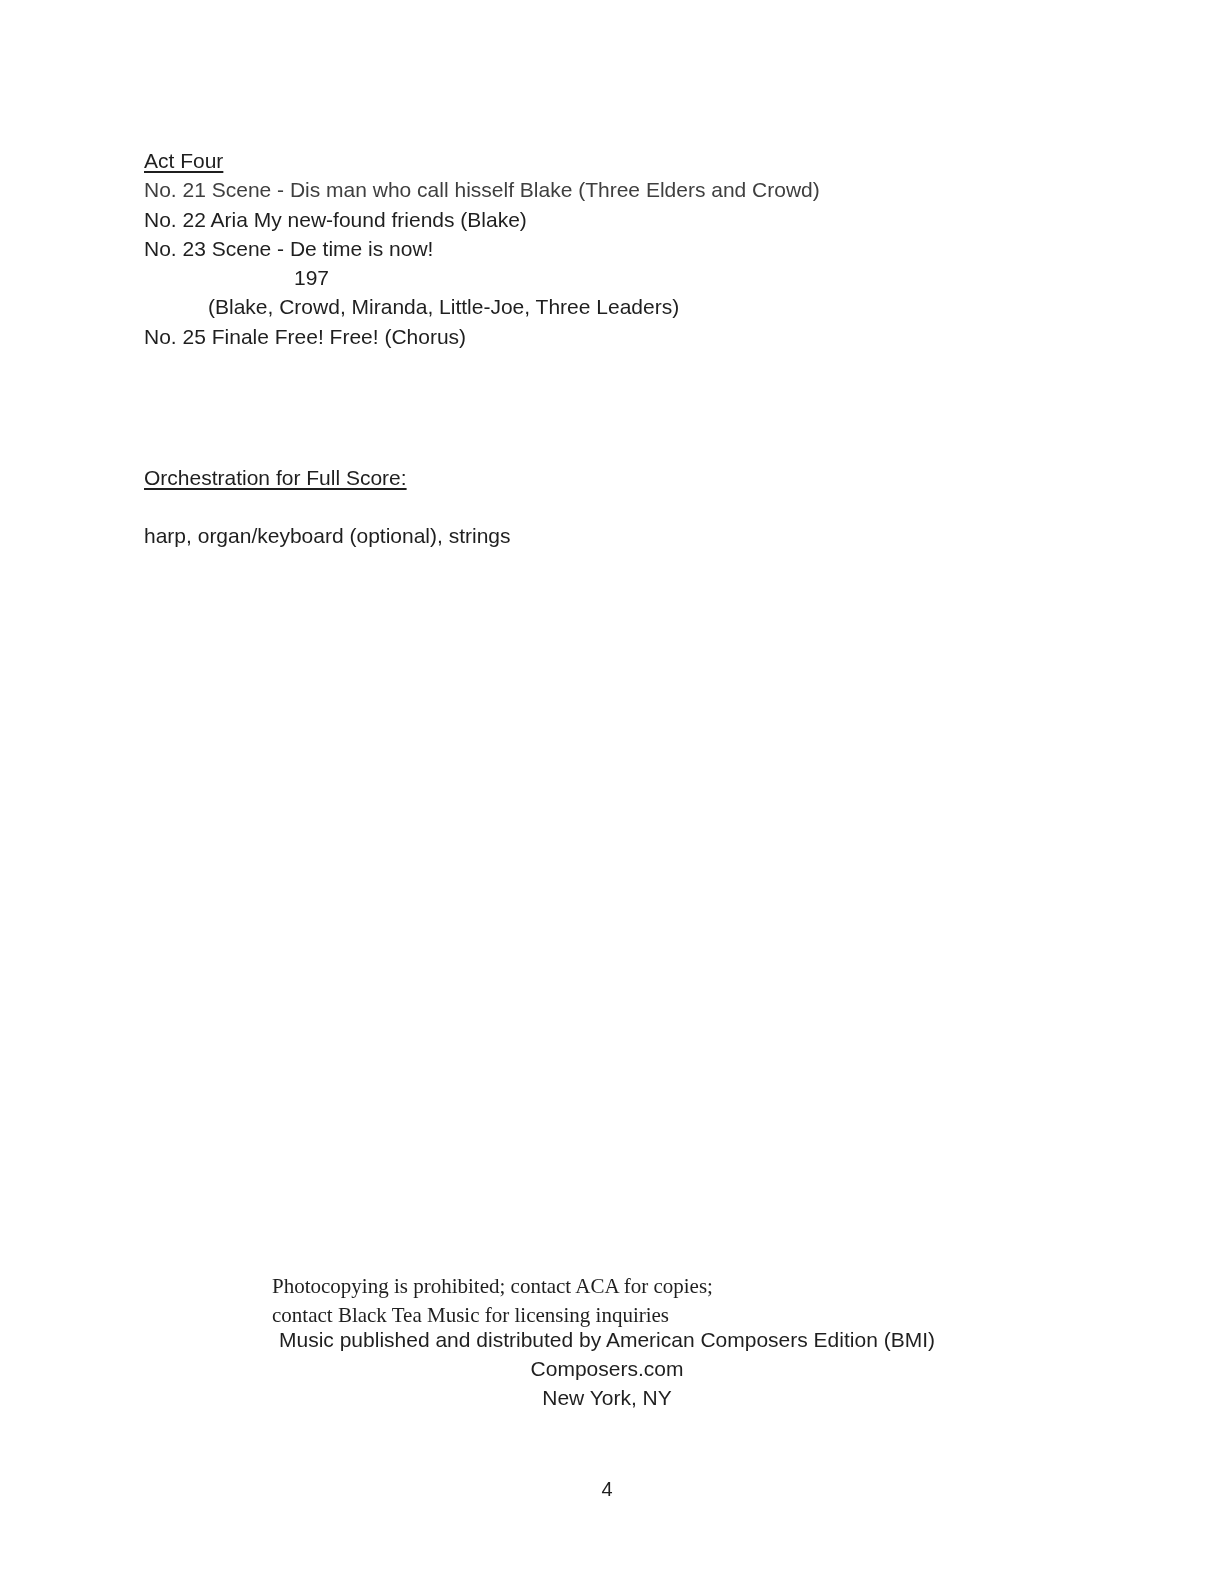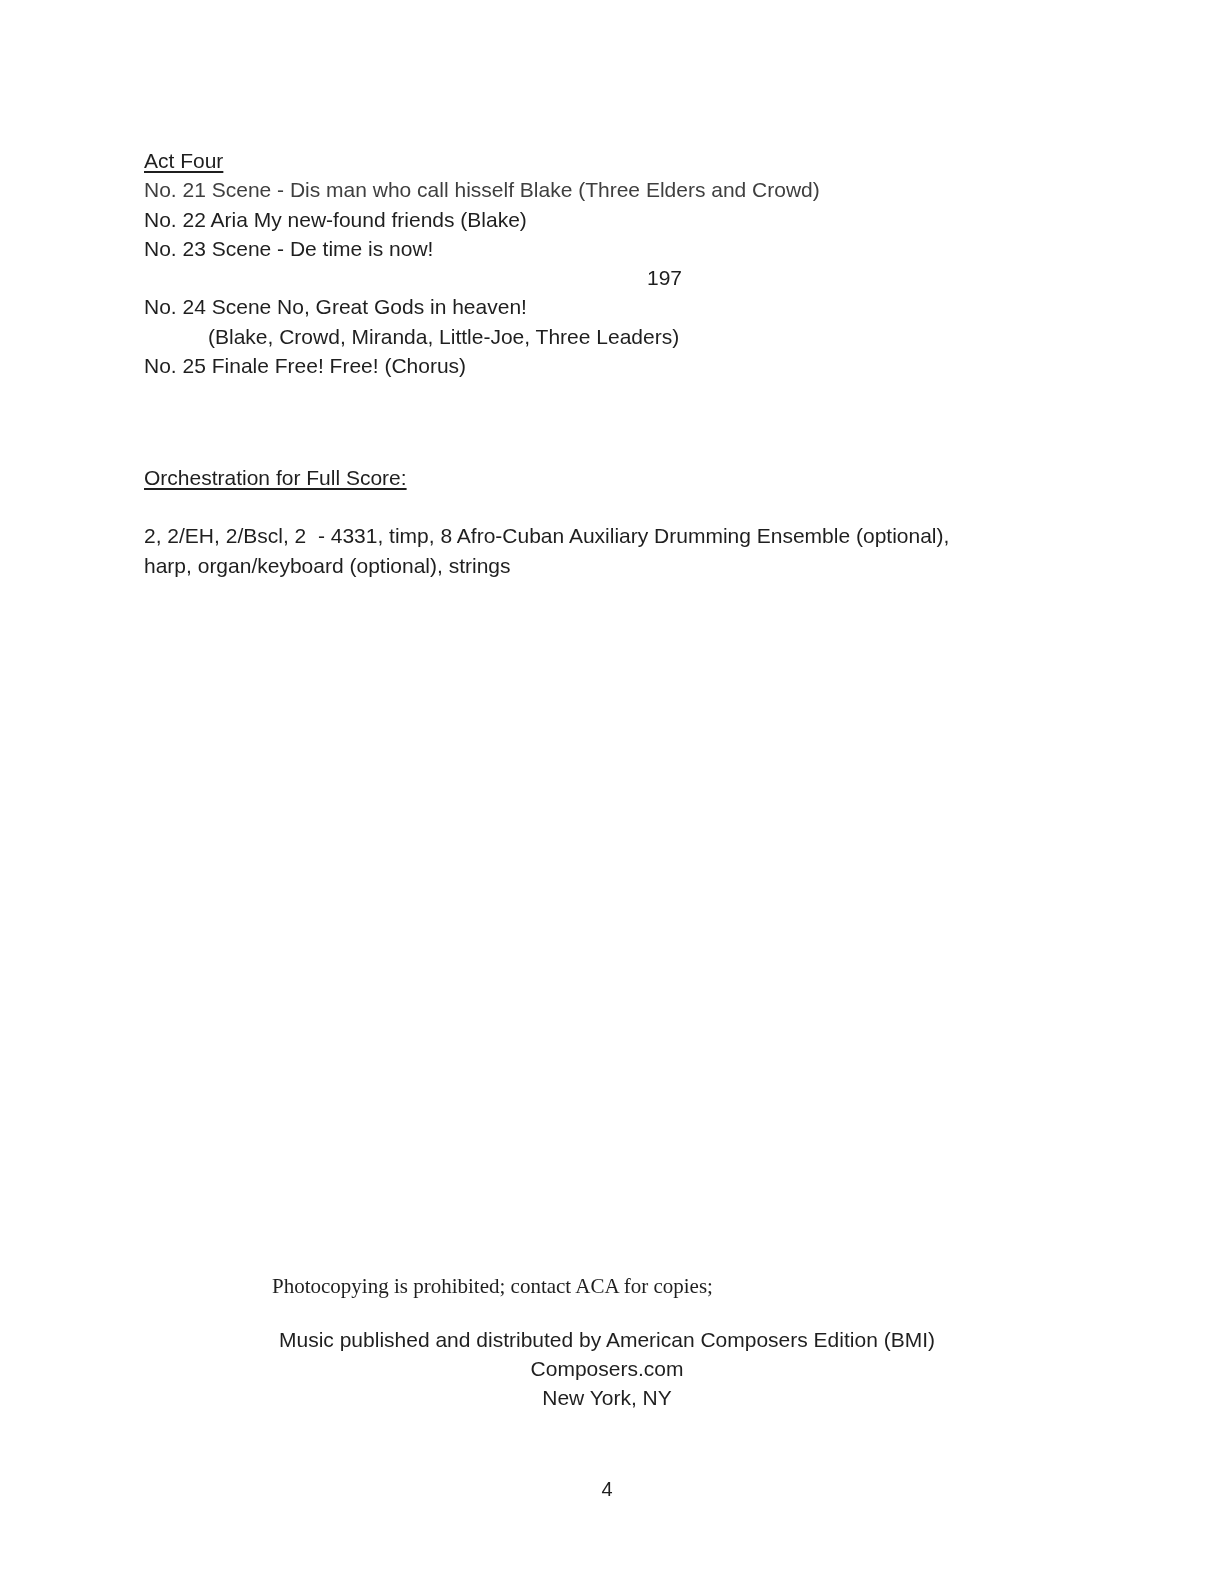--- a/index.html
+++ b/index.html
@@ -24,21 +24,21 @@
     left: 144px;
     width: 891px;
     line-height: 29.3px;
   }
   .act-heading span {
     text-decoration: underline;
     text-underline-offset: 3px;
   }
   .toc-row {
     display: flex;
-    justify-content: center;
+    justify-content: flex-start;
   }
   .toc-row .toc-label {
     flex: 1 1 auto;
     white-space: pre-wrap;
   }
   .toc-row .toc-page {
     flex: 0 0 auto;
     text-align: right;
     padding-left: 12px;
   }
@@ -112,46 +112,42 @@
 
     <div class="toc-row">
       <span class="toc-label">No. 23 Scene - De time is now!</span>
       <span class="toc-page"></span>
     </div>
 
     <div class="toc-row indent-a">
       <span class="toc-page">197</span>
     </div>
 
-    <div class="toc-row">
-      <span class="toc-label">No. 24 Scene No, Great Gods in heaven!</span>
-      <span class="toc-page"></span>
-    </div>
 
     <div class="toc-row indent-b">
       <span class="toc-label">(Blake, Crowd, Miranda, Little-Joe, Three Leaders)</span>
       <span class="toc-page">210</span>
     </div>
 
     <div class="toc-row">
       <span class="toc-label">No. 25 Finale Free! Free! (Chorus)</span>
       <span class="toc-page">236</span>
     </div>
   </section>
 
   <section class="orchestration">
     <div class="orch-heading">
       <span>Orchestration for Full Score:</span>
     </div>
-    <div class="orch-line">2, 2/EH, 2/Bscl, 2  - 4331, timp, 8 Afro-Cuban Auxiliary Drumming Ensemble (optional),</div>
     <div class="orch-line">harp, organ/keyboard (optional), strings</div>
   </section>
 
   <section class="notice">
     <div>Photocopying is prohibited; contact ACA for copies;</div>
+    <div>contact Black Tea Music for licensing inquiries</div>
   </section>
 
   <section class="publisher">
     <div>Music published and distributed by American Composers Edition (BMI)</div>
     <div>Composers.com</div>
     <div>New York, NY</div>
   </section>
 
   <div class="page-number">4</div>
 

